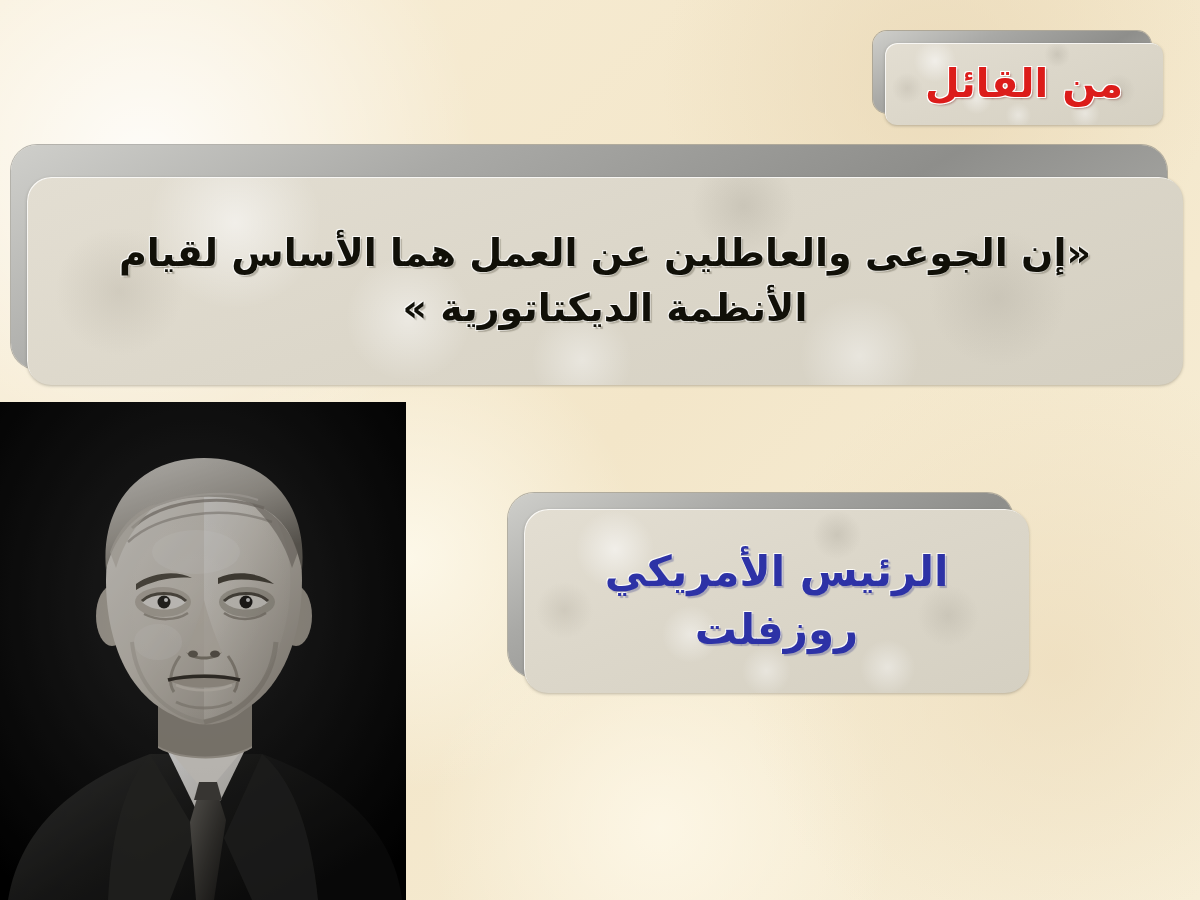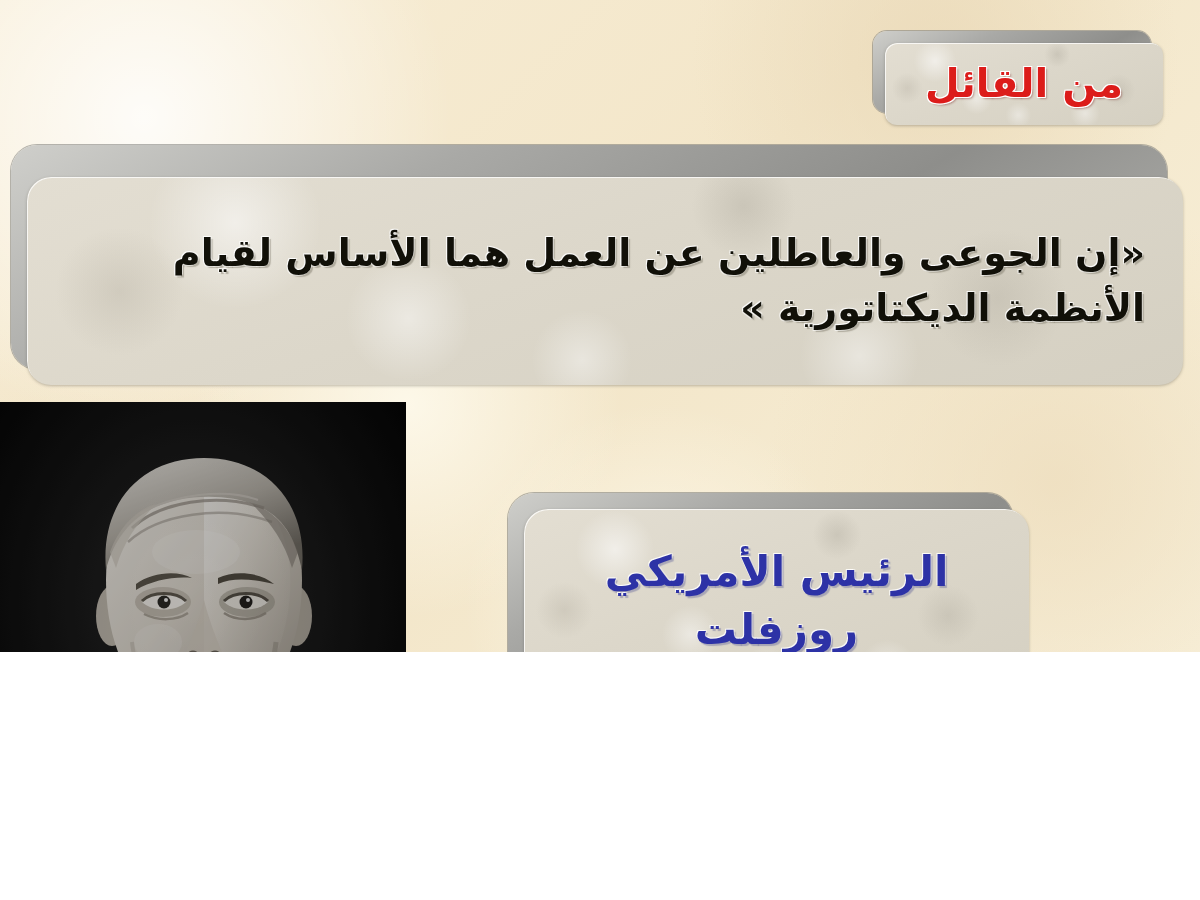--- a/index.html
+++ b/index.html
@@ -11,21 +11,21 @@
     width: 1200px;
     height: 900px;
     overflow: hidden;
     font-family: "DejaVu Sans", "Liberation Sans", sans-serif;
   }
 
   
   .slide {
     position: relative;
     width: 1200px;
-    height: 652px;
+    height: 900px;
     background-color: #f7ecd4;
     background-image:
       radial-gradient(circle at 12% 18%, rgba(255,255,255,0.85) 0%, rgba(255,255,255,0) 26%),
       radial-gradient(circle at 78% 9%,  rgba(233,216,183,0.75) 0%, rgba(233,216,183,0) 22%),
       radial-gradient(circle at 34% 62%, rgba(255,252,240,0.8) 0%, rgba(255,252,240,0) 24%),
       radial-gradient(circle at 88% 74%, rgba(236,219,186,0.7) 0%, rgba(236,219,186,0) 25%),
       radial-gradient(circle at 55% 92%, rgba(255,250,236,0.75) 0%, rgba(255,250,236,0) 22%),
       radial-gradient(circle at 5% 88%,  rgba(238,222,190,0.65) 0%, rgba(238,222,190,0) 20%),
       linear-gradient(135deg, #f8eed7 0%, #f3e6c9 50%, #f8f0da 100%);
     overflow: hidden;
@@ -102,21 +102,21 @@
   }
 
   
   .quote-plaque {
     left: 11px;
     top: 145px;
     width: 1172px;
     height: 240px;
   }
   .quote-plaque .slab { border-radius: 26px; right: 16px; bottom: 16px; }
-  .quote-plaque .face { border-radius: 24px; left: 16px;  top: 32px; text-align: right; }
+  .quote-plaque .face { border-radius: 24px; left: 16px;  top: 32px; }
   .quote-text {
     font-family: "DejaVu Sans", "Liberation Sans", sans-serif;
     font-weight: bold;
     font-size: 38px;
     line-height: 1.45;
     color: #111008;
     padding: 4px 26px;
     text-shadow:
       -1px -1px 0 rgba(255,255,255,0.85),
        1px -1px 0 rgba(255,255,255,0.55),

